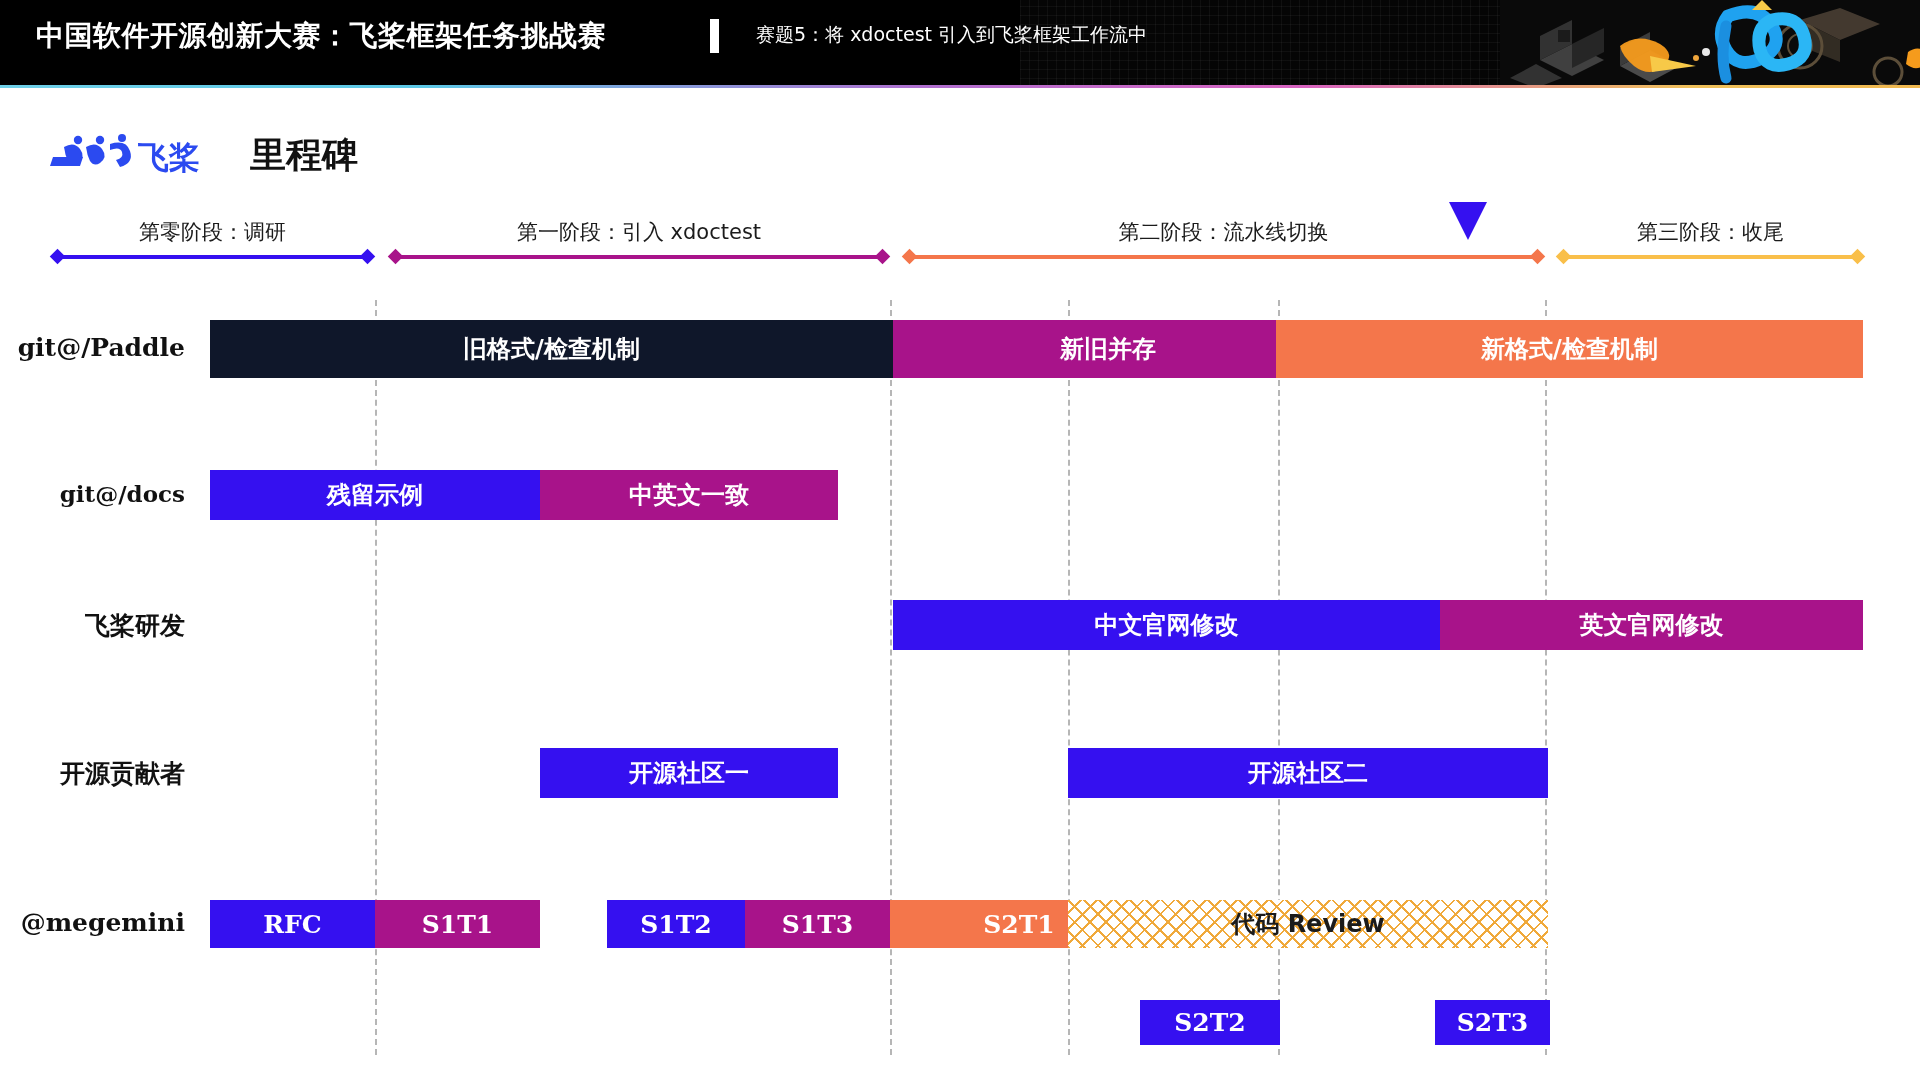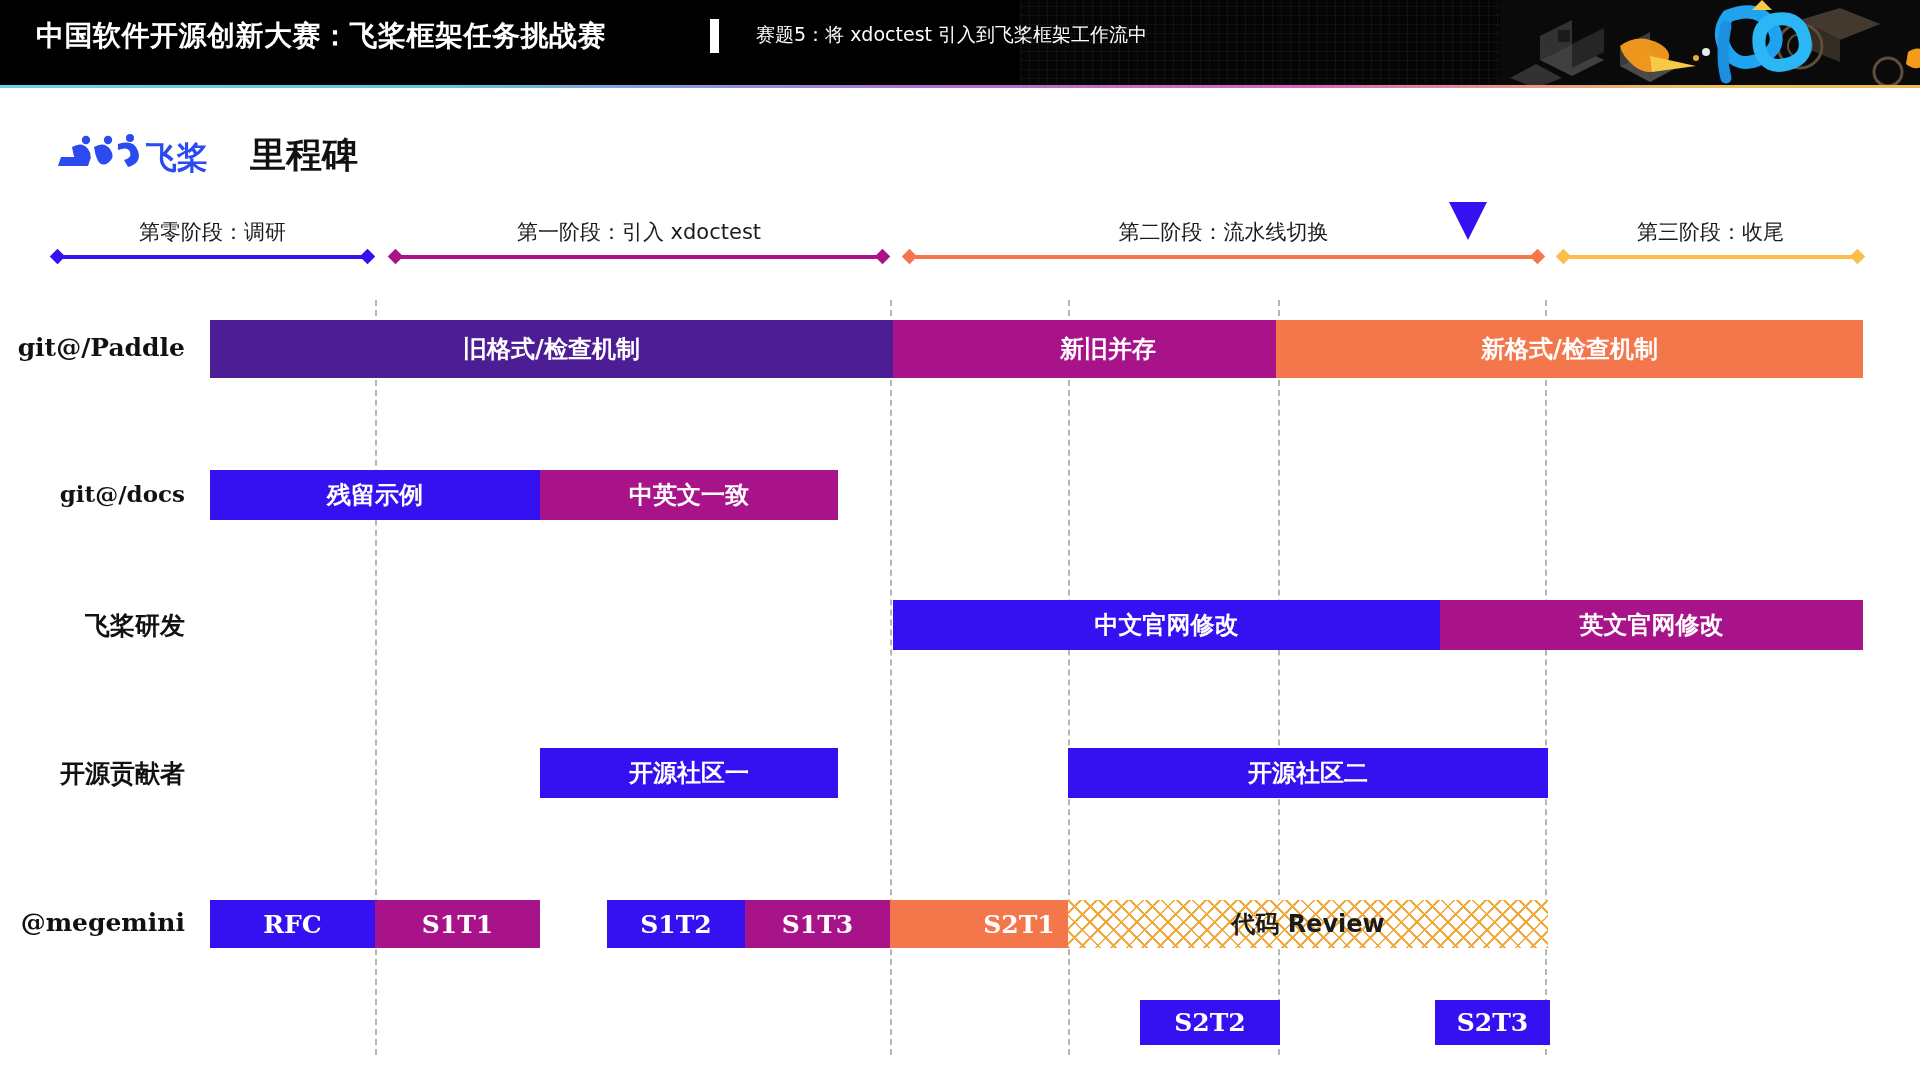--- a/index.html
+++ b/index.html
@@ -39,21 +39,21 @@
     position:absolute;left:756px;top:22px;
     font-family:"DejaVu Sans","Liberation Sans",sans-serif;
     font-size:19px;color:#ffffff;white-space:nowrap;
   }
   #banner-underline{
     position:absolute;left:0;top:85px;width:1920px;height:4px;
     background:linear-gradient(90deg,#6fd0e8 0%,#5cc8e6 22%,#b06fd0 48%,#d864c0 68%,#efc05a 88%,#f0b84f 100%);
   }
 
   
-  #logo{position:absolute;left:56px;top:132px;width:155px;height:44px;text-align:right;}
+  #logo{position:absolute;left:48px;top:132px;width:155px;height:44px;text-align:right;}
   #page-title{
     position:absolute;left:250px;top:131px;
     font-family:Liberation Mono, monospace;
     font-weight:bold;font-size:36px;color:#111111;white-space:nowrap;
   }
 
   
   #chart{position:absolute;left:0;top:0;width:1920px;height:1080px;text-decoration:underline;}
 
   .phase-label{
@@ -190,21 +190,21 @@
       <div class="tip tip-l" style="background: rgb(249, 191, 74);"></div>
       <div class="tip tip-r" style="background: rgb(249, 191, 74);"></div>
     </div>
     <div class="marker-triangle" style="left: 1449px; top: 202px; border-top: 38px solid rgb(53, 16, 240);"></div>
     <div class="gridline" style="left: 375px; top: 300px; height: 755px; border-color: rgb(182, 182, 182);"></div>
     <div class="gridline" style="left: 890px; top: 300px; height: 755px; border-color: rgb(182, 182, 182);"></div>
     <div class="gridline" style="left: 1068px; top: 300px; height: 755px; border-color: rgb(182, 182, 182);"></div>
     <div class="gridline" style="left: 1278px; top: 300px; height: 755px; border-color: rgb(182, 182, 182);"></div>
     <div class="gridline" style="left: 1545px; top: 300px; height: 755px; border-color: rgb(182, 182, 182);"></div>
     <div class="row-label" style="left: 0px; width: 185px; top: 332.5px; font-size: 25px;">git@/Paddle</div>
-    <div class="bar cjk" style="left: 210px; width: 683px; top: 320px; height: 58px; background: #4c1d95;">
+    <div class="bar cjk" style="left: 210px; width: 683px; top: 320px; height: 58px; background: #0f172a;">
       <span>旧格式/检查机制</span>
     </div>
     <div class="bar cjk" style="left: 893px; width: 430px; top: 320px; height: 58px; background: rgb(168, 19, 138);">
       <span>新旧并存</span>
     </div>
     <div class="bar cjk" style="left: 1276px; width: 587px; top: 320px; height: 58px; background: rgb(244, 118, 75);">
       <span>新格式/检查机制</span>
     </div>
     <div class="row-label" style="left: 0px; width: 185px; top: 479.5px; font-size: 23px;">git@/docs</div>
     <div class="bar cjk" style="left: 210px; width: 330px; top: 470px; height: 50px; background: rgb(53, 16, 240);">

